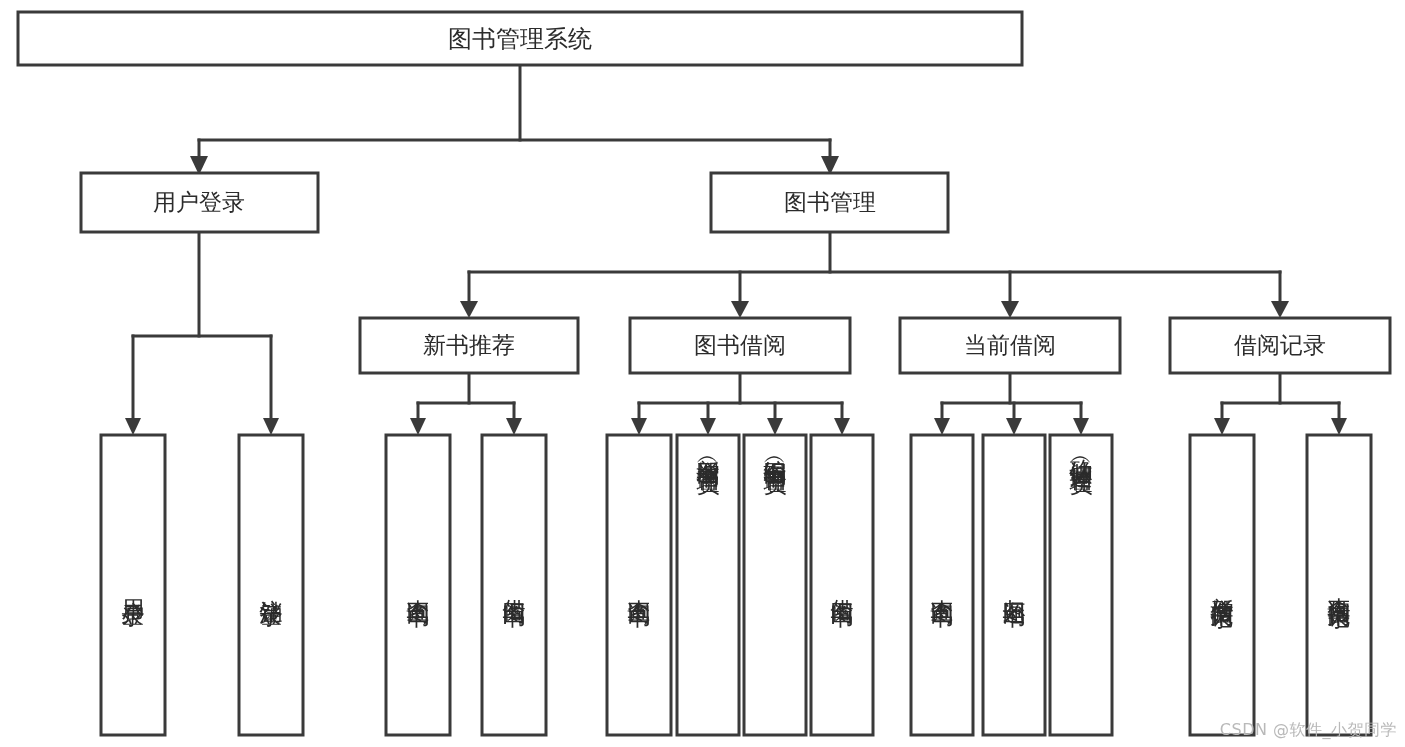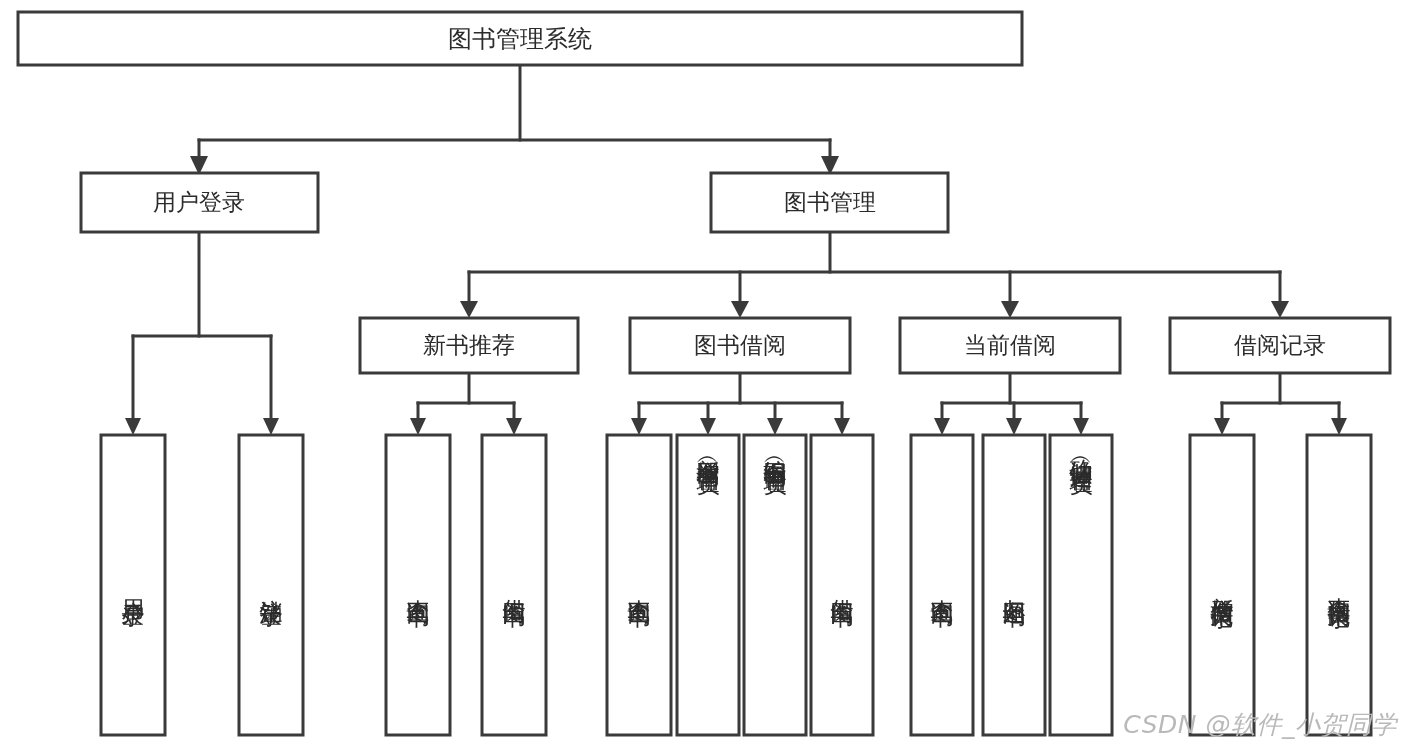--- a/index.html
+++ b/index.html
@@ -70,26 +70,25 @@
     letter-spacing: 2px;
     color: #2b2b2b;
     white-space: nowrap;
     text-align: center;
   }
   .watermark {
     position: absolute;
     right: 8px;
     bottom: 6px;
     font-family: "DejaVu Sans", "Liberation Sans", sans-serif;
-    font-size: 25px;
+    font-size: 16px;
     color: #b9b9b9;
     letter-spacing: 0.5px;
     white-space: nowrap;
     pointer-events: none;
-    font-style: italic;
   }
 </style>
 </head>
 <body>
 
 <div id="diagram-root">
 
   <svg class="flowchart" viewBox="0 0 1405 747" xmlns="http://www.w3.org/2000/svg">
 
     <g>

